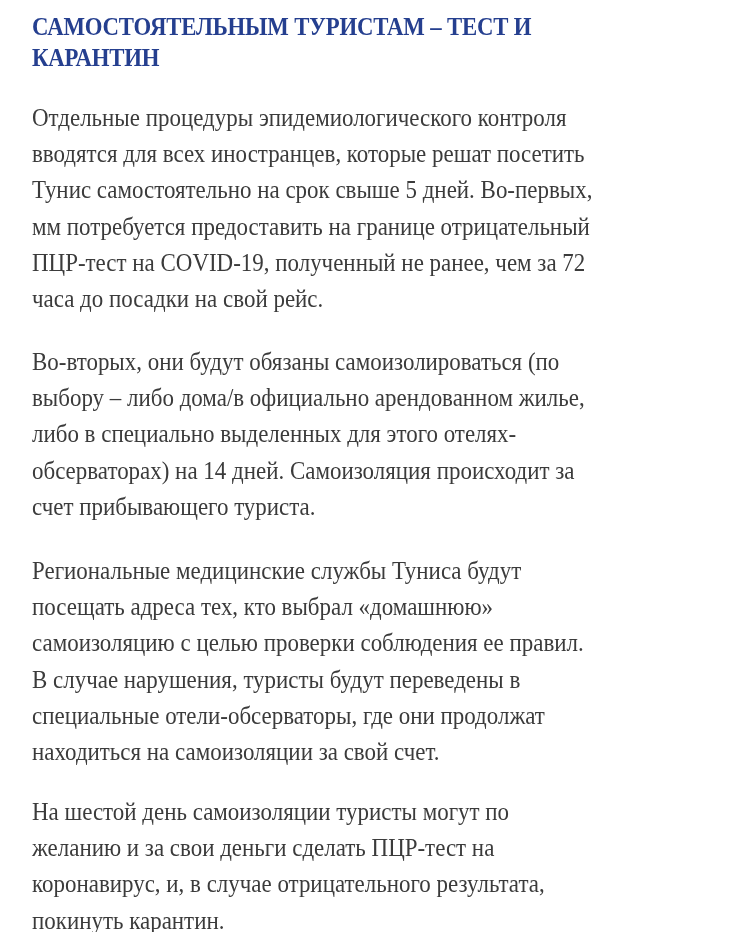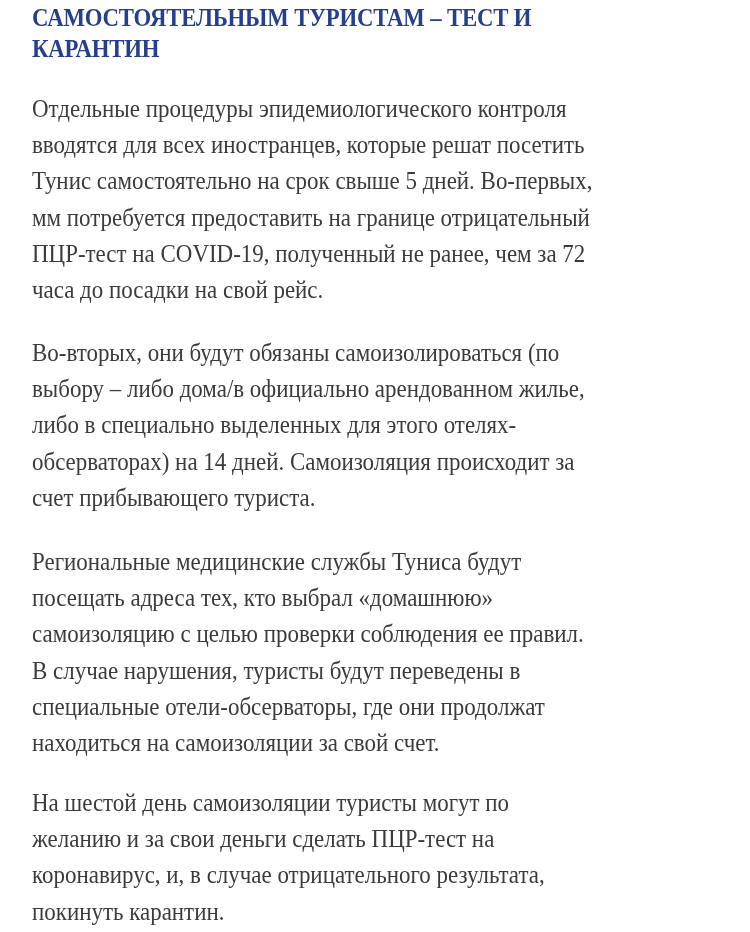--- a/index.html
+++ b/index.html
@@ -9,21 +9,21 @@
     }
     body {
       width: 750px;
       height: 932px;
       overflow: hidden;
       position: relative;
     }
     .article {
       position: absolute;
       left: 32px;
-      top: 0;
+      top: 9px;
       width: 690px;
     }
     .heading {
       margin: 0;
       padding-top: 2px;
       font-family: "Liberation Serif", "DejaVu Serif", serif;
       font-weight: bold;
       font-size: 24.5px;
       line-height: 31px;
       color: #253f8f;

